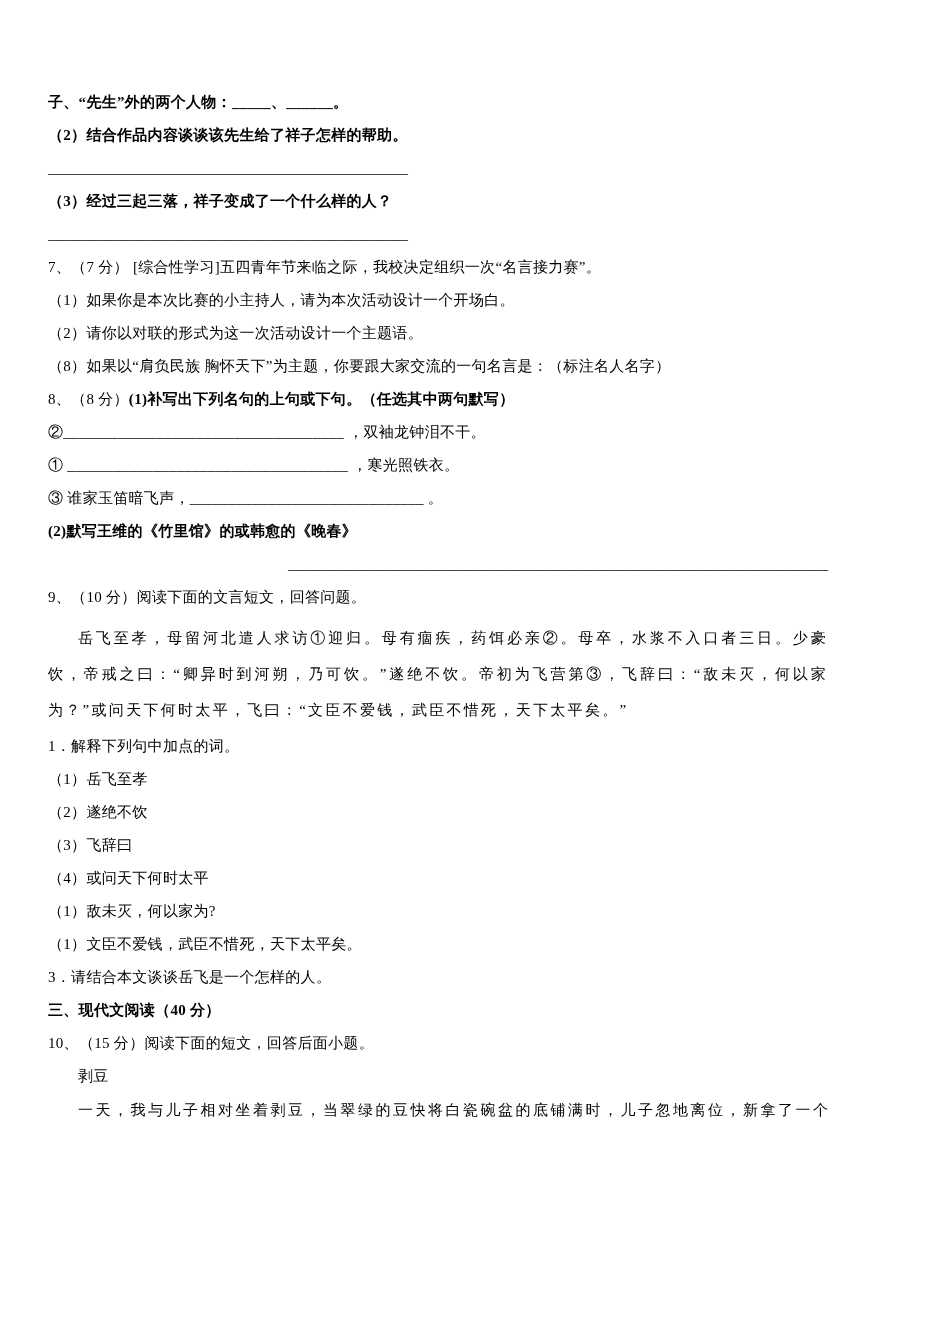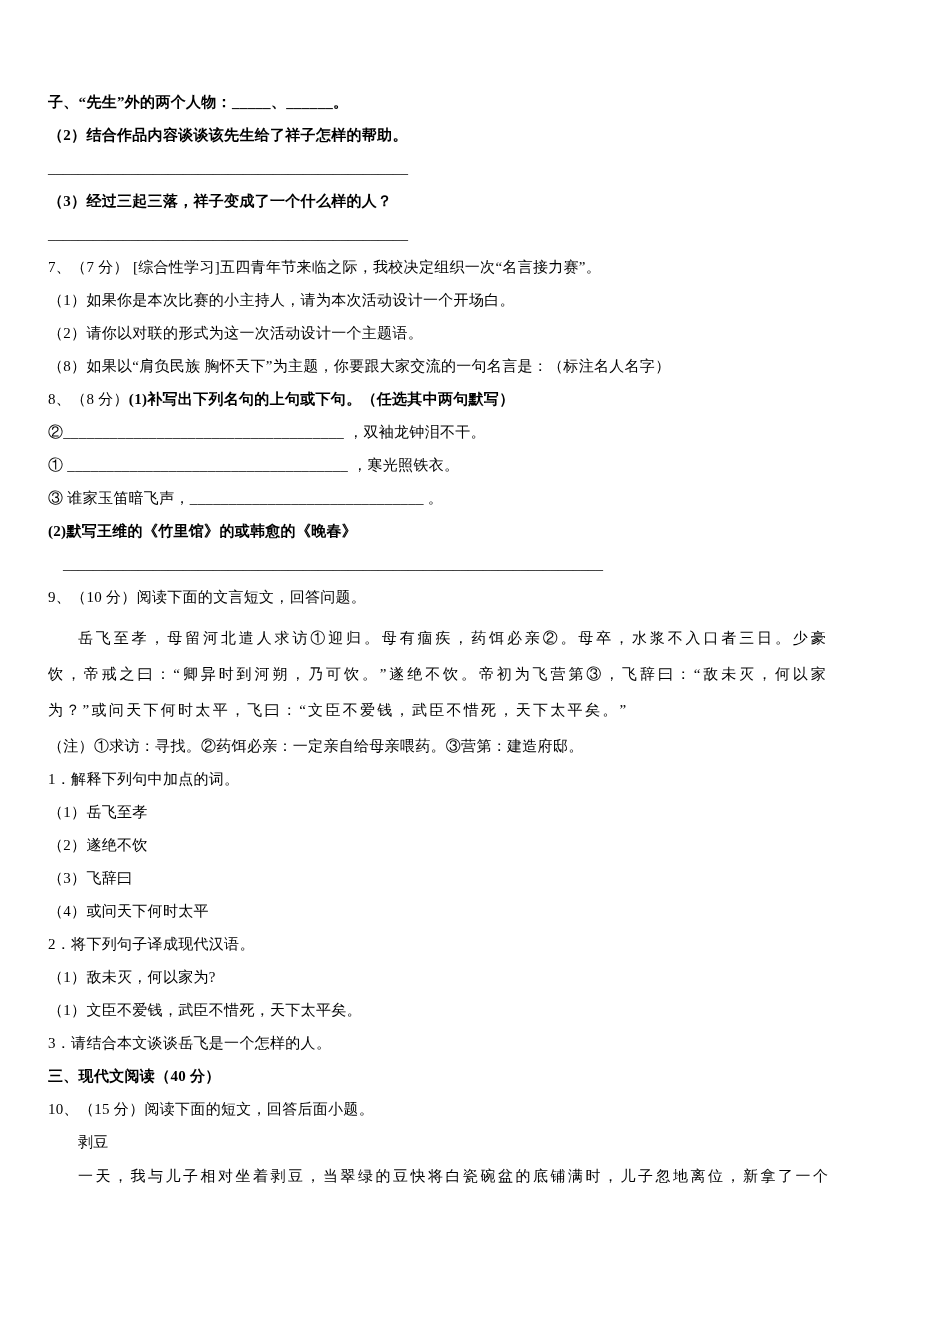--- a/index.html
+++ b/index.html
@@ -56,30 +56,28 @@
       <p class="line blank-row"><span>________________________________________________</span></p>
       <p class="line"><span>7、（7 分） [综合性学习]五四青年节来临之际，我校决定组织一次“名言接力赛”。</span></p>
       <p class="line"><span>（1）如果你是本次比赛的小主持人，请为本次活动设计一个开场白。</span></p>
       <p class="line"><span>（2）请你以对联的形式为这一次活动设计一个主题语。</span></p>
       <p class="line"><span>（8）如果以“肩负民族 胸怀天下”为主题，你要跟大家交流的一句名言是：（标注名人名字）</span></p>
       <p class="line"><span>8、（8 分）</span><span class="seg-bold">(1)补写出下列名句的上句或下句。（任选其中两句默写）</span></p>
       <p class="line"><span>②____________________________________ ，双袖龙钟泪不干。</span></p>
       <p class="line"><span>① ____________________________________ ，寒光照铁衣。</span></p>
       <p class="line"><span>③ 谁家玉笛暗飞声，______________________________ 。</span></p>
       <p class="line bold-line"><span>(2)默写王维的《竹里馆》的或韩愈的《晚春》</span></p>
-      <p class="line blank-row" style="text-indent: 1em;"><span>________________________________________________________________________</span></p>
+      <p class="line blank-row" style="text-indent: 1em; text-align: right;"><span>________________________________________________________________________</span></p>
       <p class="line"><span>9、（10 分）阅读下面的文言短文，回答问题。</span></p>
       <p class="line spread" style="text-indent: 2em;"><span>岳飞至孝，母留河北遣人求访①迎归。母有痼疾，药饵必亲②。母卒，水浆不入口者三日。少豪饮，帝戒之曰：“卿异时到河朔，乃可饮。”遂绝不饮。帝初为飞营第③，飞辞曰：“敌未灭，何以家为？”或问天下何时太平，飞曰：“文臣不爱钱，武臣不惜死，天下太平矣。”</span></p>
-      <p class="line"><span>（注）①求访：寻找。②药饵必亲：一定亲自给母亲喂药。③营第：建造府邸。</span></p>
       <p class="line"><span>1．解释下列句中加点的词。</span></p>
       <p class="line"><span>（1）岳飞至孝</span></p>
       <p class="line"><span>（2）遂绝不饮</span></p>
       <p class="line"><span>（3）飞辞曰</span></p>
       <p class="line"><span>（4）或问天下何时太平</span></p>
-      <p class="line"><span>2．将下列句子译成现代汉语。</span></p>
       <p class="line"><span>（1）敌未灭，何以家为?</span></p>
       <p class="line"><span>（1）文臣不爱钱，武臣不惜死，天下太平矣。</span></p>
       <p class="line"><span>3．请结合本文谈谈岳飞是一个怎样的人。</span></p>
       <p class="line bold-line"><span>三、现代文阅读（40 分）</span></p>
       <p class="line"><span>10、（15 分）阅读下面的短文，回答后面小题。</span></p>
       <p class="line" style="text-indent: 2em;"><span>剥豆</span></p>
       <p class="line spread-single" style="text-indent: 2em;"><span>一天，我与儿子相对坐着剥豆，当翠绿的豆快将白瓷碗盆的底铺满时，儿子忽地离位，新拿了一个瓷碗放在自己</span></p>
     </div>
 </div>
 

